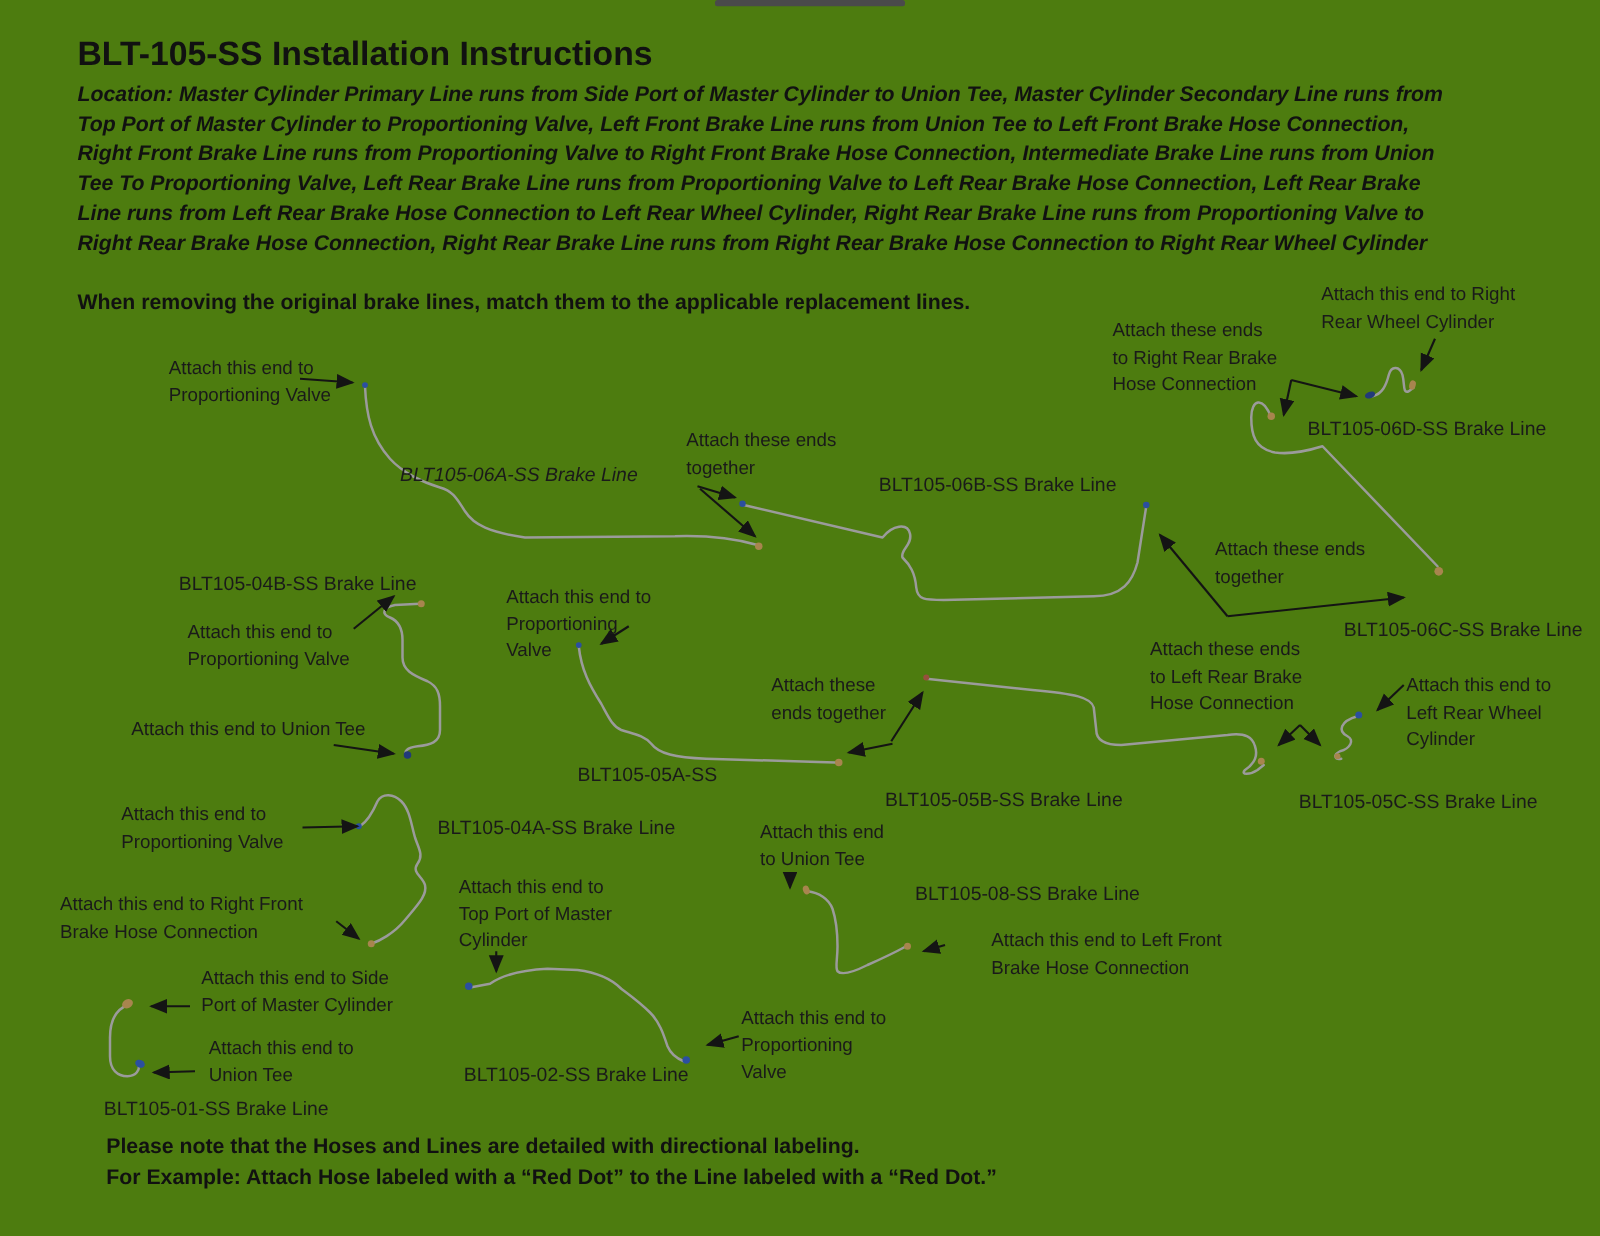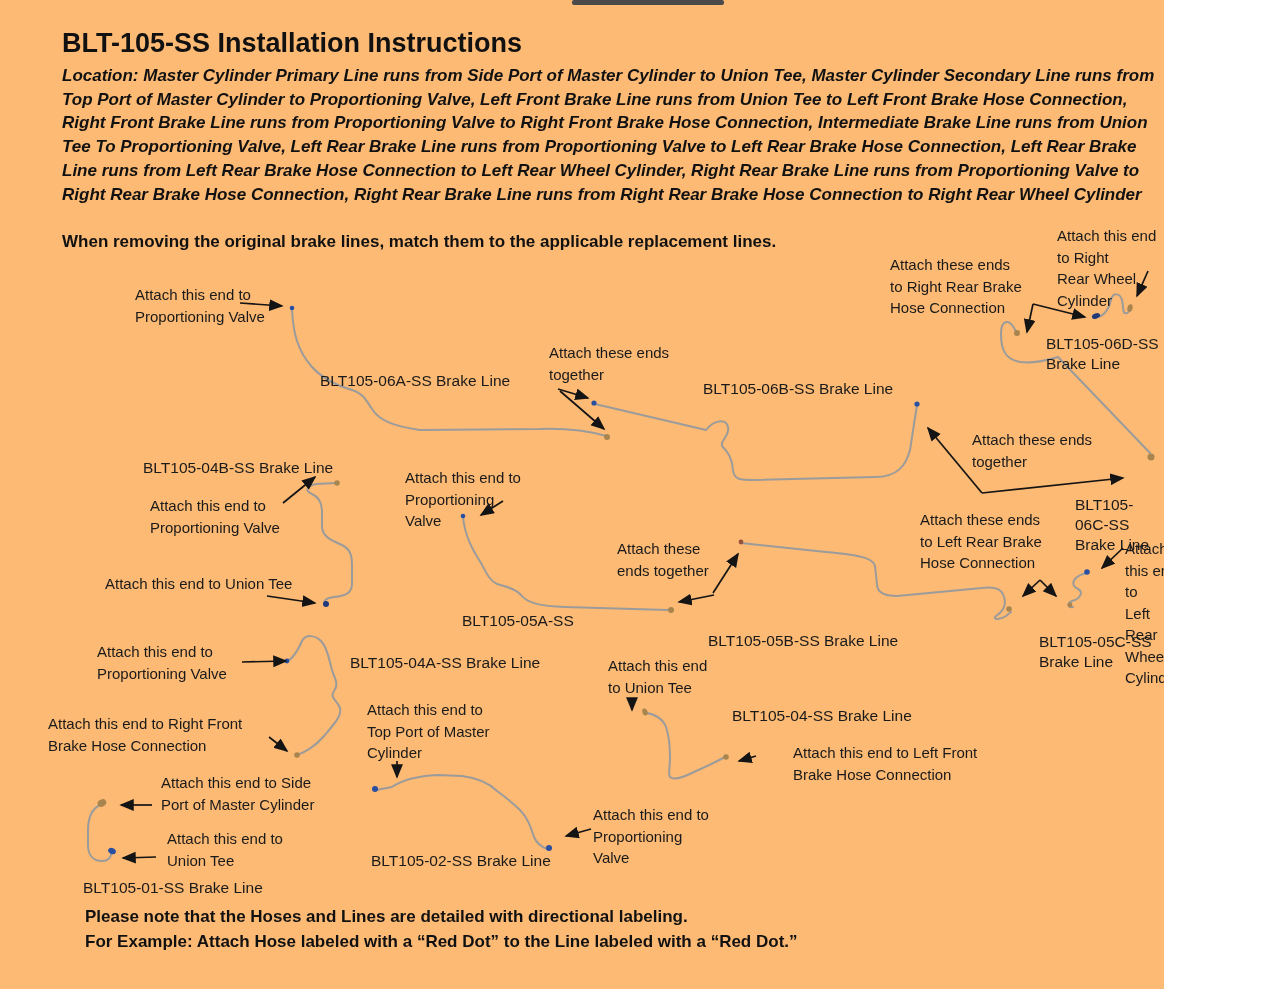--- a/index.html
+++ b/index.html
@@ -1,16 +1,16 @@
 <!DOCTYPE html>
 <html><head>
 <meta charset="utf-8">
 <style>
   html,body{margin:0;padding:0;background:#ffffff;}
-  .page{position:relative;width:1164px;height:989px;background:#fdba74;overflow:hidden;
+  .page{position:relative;width:1280px;height:989px;background:#4d7c0f;overflow:hidden;
         font-family:"Liberation Sans", sans-serif;color:#161616;}
   .h-title{position:absolute;left:62px;top:28px;font-size:27px;font-weight:bold;color:#111;}
   .h-para{position:absolute;left:62px;top:64px;width:1216px;font-size:17px;font-weight:bold;
           line-height:23.7px;white-space:pre-line;color:#111;font-style:italic;}
   .h-intro{position:absolute;left:62px;top:232px;font-size:17px;font-weight:bold;color:#111;}
   .f-note{position:absolute;left:85px;top:905px;font-size:17px;font-weight:bold;line-height:24.5px;
           white-space:pre-line;color:#111;}
   .callout{position:absolute;font-size:15px;line-height:21.5px;white-space:pre-line;color:#1a1a1a;}
   .part{position:absolute;font-size:15.5px;line-height:20px;white-space:pre-line;color:#1a1a1a;}
   .overlay{position:absolute;left:0;top:0;}
@@ -104,21 +104,21 @@
   <div class="h-para">Location: Master Cylinder Primary Line runs from Side Port of Master Cylinder to Union Tee, Master Cylinder Secondary Line runs from
 Top Port of Master Cylinder to Proportioning Valve, Left Front Brake Line runs from Union Tee to Left Front Brake Hose Connection,
 Right Front Brake Line runs from Proportioning Valve to Right Front Brake Hose Connection, Intermediate Brake Line runs from Union
 Tee To Proportioning Valve, Left Rear Brake Line runs from Proportioning Valve to Left Rear Brake Hose Connection, Left Rear Brake
 Line runs from Left Rear Brake Hose Connection to Left Rear Wheel Cylinder, Right Rear Brake Line runs from Proportioning Valve to
 Right Rear Brake Hose Connection, Right Rear Brake Line runs from Right Rear Brake Hose Connection to Right Rear Wheel Cylinder</div>
   <div class="h-intro">When removing the original brake lines, match them to the applicable replacement lines.</div>
 
   <div class="callout" style="left:135px;top:284px;">Attach this end to
 Proportioning Valve</div>
-  <div class="part" style="left:320px;top:371px;">BLT105-06A-SS Brake Line</div>
+  <div class="part" style="left:320px;top:371px;font-style:italic;">BLT105-06A-SS Brake Line</div>
   <div class="callout" style="left:549px;top:342px;">Attach these ends
 together</div>
   <div class="part" style="left:703px;top:379px;">BLT105-06B-SS Brake Line</div>
   <div class="callout" style="left:1057px;top:225px;">Attach this end to Right
 Rear Wheel Cylinder</div>
   <div class="callout" style="left:890px;top:254px;">Attach these ends
 to Right Rear Brake
 Hose Connection</div>
   <div class="part" style="left:1046px;top:334px;">BLT105-06D-SS Brake Line</div>
   <div class="callout" style="left:972px;top:429px;">Attach these ends
@@ -154,19 +154,19 @@
 Port of Master Cylinder</div>
   <div class="callout" style="left:167px;top:828px;">Attach this end to
 Union Tee</div>
   <div class="part" style="left:83px;top:878px;">BLT105-01-SS Brake Line</div>
   <div class="part" style="left:371px;top:851px;">BLT105-02-SS Brake Line</div>
   <div class="callout" style="left:593px;top:804px;">Attach this end to
 Proportioning
 Valve</div>
   <div class="callout" style="left:608px;top:655px;">Attach this end
 to Union Tee</div>
-  <div class="part" style="left:732px;top:706px;">BLT105-04-SS Brake Line</div>
+  <div class="part" style="left:732px;top:706px;">BLT105-08-SS Brake Line</div>
   <div class="callout" style="left:753px;top:742px;margin-left:40px;">Attach this end to Left Front
 Brake Hose Connection</div>
 
   <div class="f-note">Please note that the Hoses and Lines are detailed with directional labeling.
 For Example: Attach Hose labeled with a “Red Dot” to the Line labeled with a “Red Dot.”</div>
 </div>
 
 </body></html>

